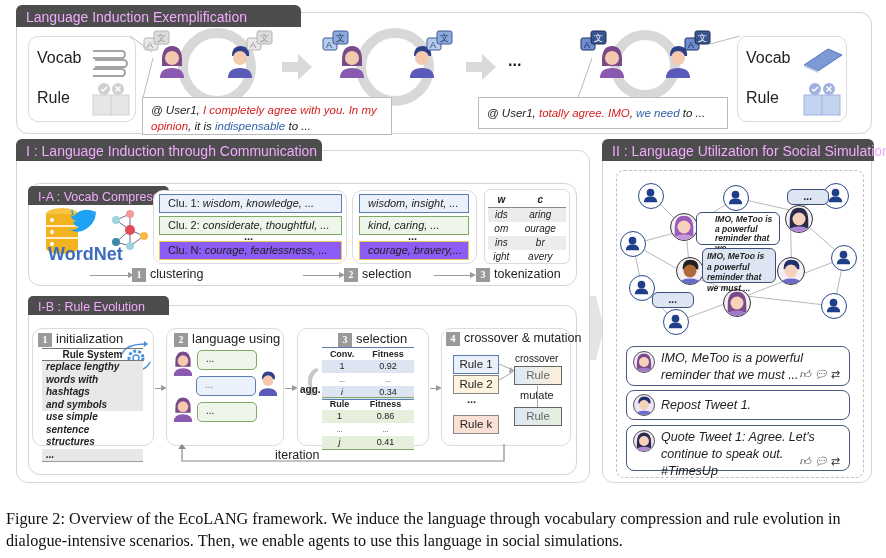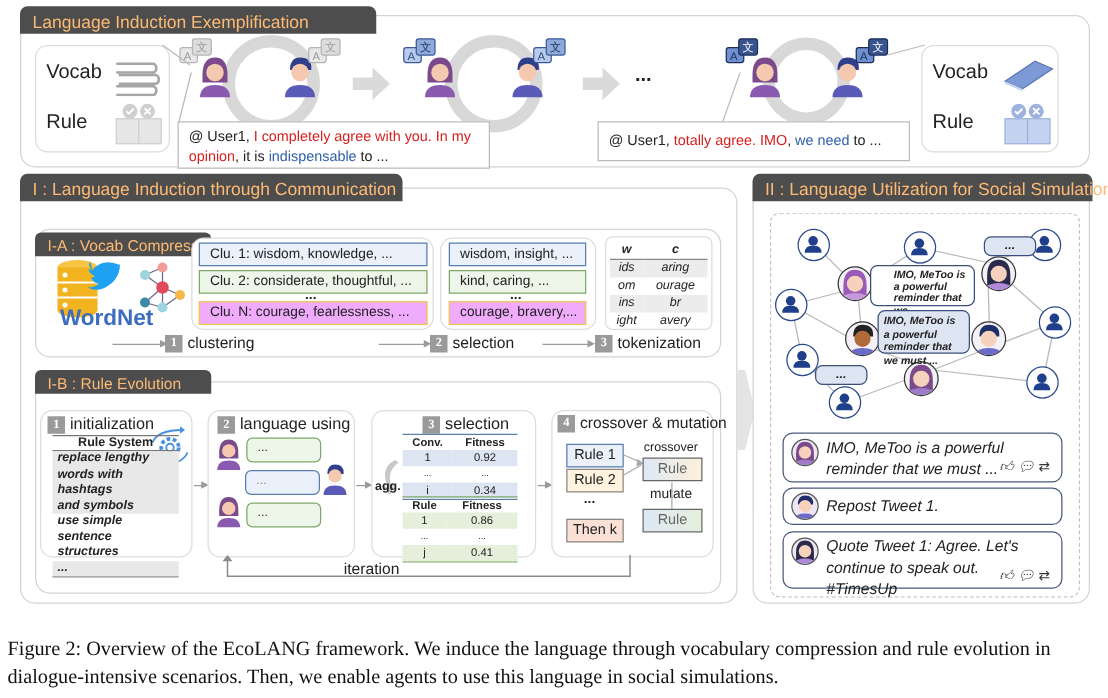--- a/index.html
+++ b/index.html
@@ -1,30 +1,30 @@
 <!DOCTYPE html>
 <html><head>
 <meta charset="utf-8">
 <style>
   * { box-sizing: border-box; margin: 0; padding: 0; }
   html, body { width: 886px; height: 558px; background: #ffffff; overflow: hidden; }
   body { position: relative; font-family: "Liberation Sans", "DejaVu Sans", sans-serif; color: #222; }
   .abs { position: absolute; }
   .panel { position: absolute; border: 1.5px solid #d4d4d4; border-radius: 12px; background: #fff; }
   .panel-soft { position: absolute; border: 1.2px solid #dcdcdc; border-radius: 10px; background: #fff; }
-  .tab { position: absolute; background: #4d4d4d; color: #fdba74; border-radius: 6px 6px 0 0; font-size: 14px; padding: 2px 10px 0 10px; height: 22px; line-height: 20px; white-space: nowrap; }
+  .tab { position: absolute; background: #4d4d4d; color: #f0abfc; border-radius: 6px 6px 0 0; font-size: 14px; padding: 2px 10px 0 10px; height: 22px; line-height: 20px; white-space: nowrap; }
   .tab.small { font-size: 12.5px; height: 19px; line-height: 18px; border-radius: 5px 5px 0 0; }
-  .it { }
+  .it { font-style: italic; }
   .red { color: #d62020; }
   .blue { color: #2e5fa8; }
   .bubble-text { position: absolute; border: 1.2px solid #bbb; background: #fff; font-size: 11.5px; padding: 4px 8px; line-height: 16px; }
   .clu { position: absolute; height: 19px; font-size: 11px; line-height: 17px; padding-left: 8px; white-space: nowrap; border: 1.3px solid; }
   .clu.blue-box { border-color: #5b7eb0; background: #eaf1fb; }
   .clu.green-box { border-color: #7fa86a; background: #eef5e9; }
-  .clu.yellow-box { border-color: #f0c84c; background: #f0abfc; }
+  .clu.yellow-box { border-color: #f0c84c; background: #8b5cf6; }
   .stepnum { display: inline-block; width: 14px; height: 14px; background: #9a9a9a; color: #fff; font-size: 10px; line-height: 14px; text-align: center; font-family: "Liberation Serif", serif; font-weight: bold; vertical-align: middle; margin-right: 4px; }
   .steplbl { position: absolute; font-size: 12.5px; white-space: nowrap; }
   .arrow-line { position: absolute; height: 1.2px; background: #9a9a9a; }
   .arrow-line::after { content: ""; position: absolute; right: -4px; top: -3px; border-left: 6px solid #9a9a9a; border-top: 3.5px solid transparent; border-bottom: 3.5px solid transparent; }
   table.tok { border-collapse: collapse; font-size: 10px; font-style: italic; width: 100%; }
   table.tok td, table.tok th { text-align: center; padding: 0; height: 14px; line-height: 14px; }
   table.tok th { font-weight: bold; border-bottom: 1.3px solid #888; }
   table.tok tr.shade td { background: #ececec; }
   .rs-row { font-size: 10px; font-style: italic; font-weight: bold; line-height: 12.5px; padding-left: 4px; color: #222; }
   .rs-shade { background: #e8e8e8; }
@@ -373,21 +373,21 @@
     </table>
 </div>
 
 <div class="arrow-line" style="left:430px;top:388px;width:8px;"></div>
 
 <div class="panel-soft" style="left:441px;top:328px;width:130px;height:118px;"></div>
 <div class="steplbl" style="left:446px;top:331px;font-size:12.5px;"><span class="stepnum">4</span><span>crossover &amp; mutation</span></div>
 <div class="rule-box" style="left:453px;top:355px;width:46px;background:#eaf1fb;border-color:#5b7eb0;">Rule 1</div>
 <div class="rule-box" style="left:453px;top:375px;width:46px;background:#fff3e0;border-color:#888;">Rule 2</div>
 <div class="abs" style="left:467px;top:393px;font-size:11px;font-weight:bold;">...</div>
-<div class="rule-box" style="left:453px;top:415px;width:46px;background:#fbe0d6;border-color:#888;"><span>Then k</span></div>
+<div class="rule-box" style="left:453px;top:415px;width:46px;background:#fbe0d6;border-color:#888;"><span>Rule k</span></div>
 <div class="abs" style="left:515px;top:353px;font-size:10px;">crossover</div>
 <svg class="abs" style="left:498px;top:360px;" width="18" height="24" viewBox="0 0 18 24">
   <line x1="1" y1="4" x2="15" y2="10" stroke="#aaa" stroke-width="1"></line>
     <line x1="1" y1="20" x2="15" y2="12" stroke="#aaa" stroke-width="1"></line>
     <path d="M12 7 l5 4 l-6 2 z" fill="#aaa"></path>
 </svg>
 <div class="rule-box" style="left:514px;top:366px;width:48px;background:linear-gradient(90deg,#dde8f6,#fdf0d8);color:#666;">Rule</div>
 <div class="abs" style="left:520px;top:389px;font-size:11px;">mutate</div>
 <div class="abs" style="left:537px;top:386px;width:1px;height:22px;background:#aaa;"></div>
 <div class="rule-box" style="left:514px;top:407px;width:48px;background:linear-gradient(90deg,#dde8f6,#e5efdc);color:#666;">Rule</div>

